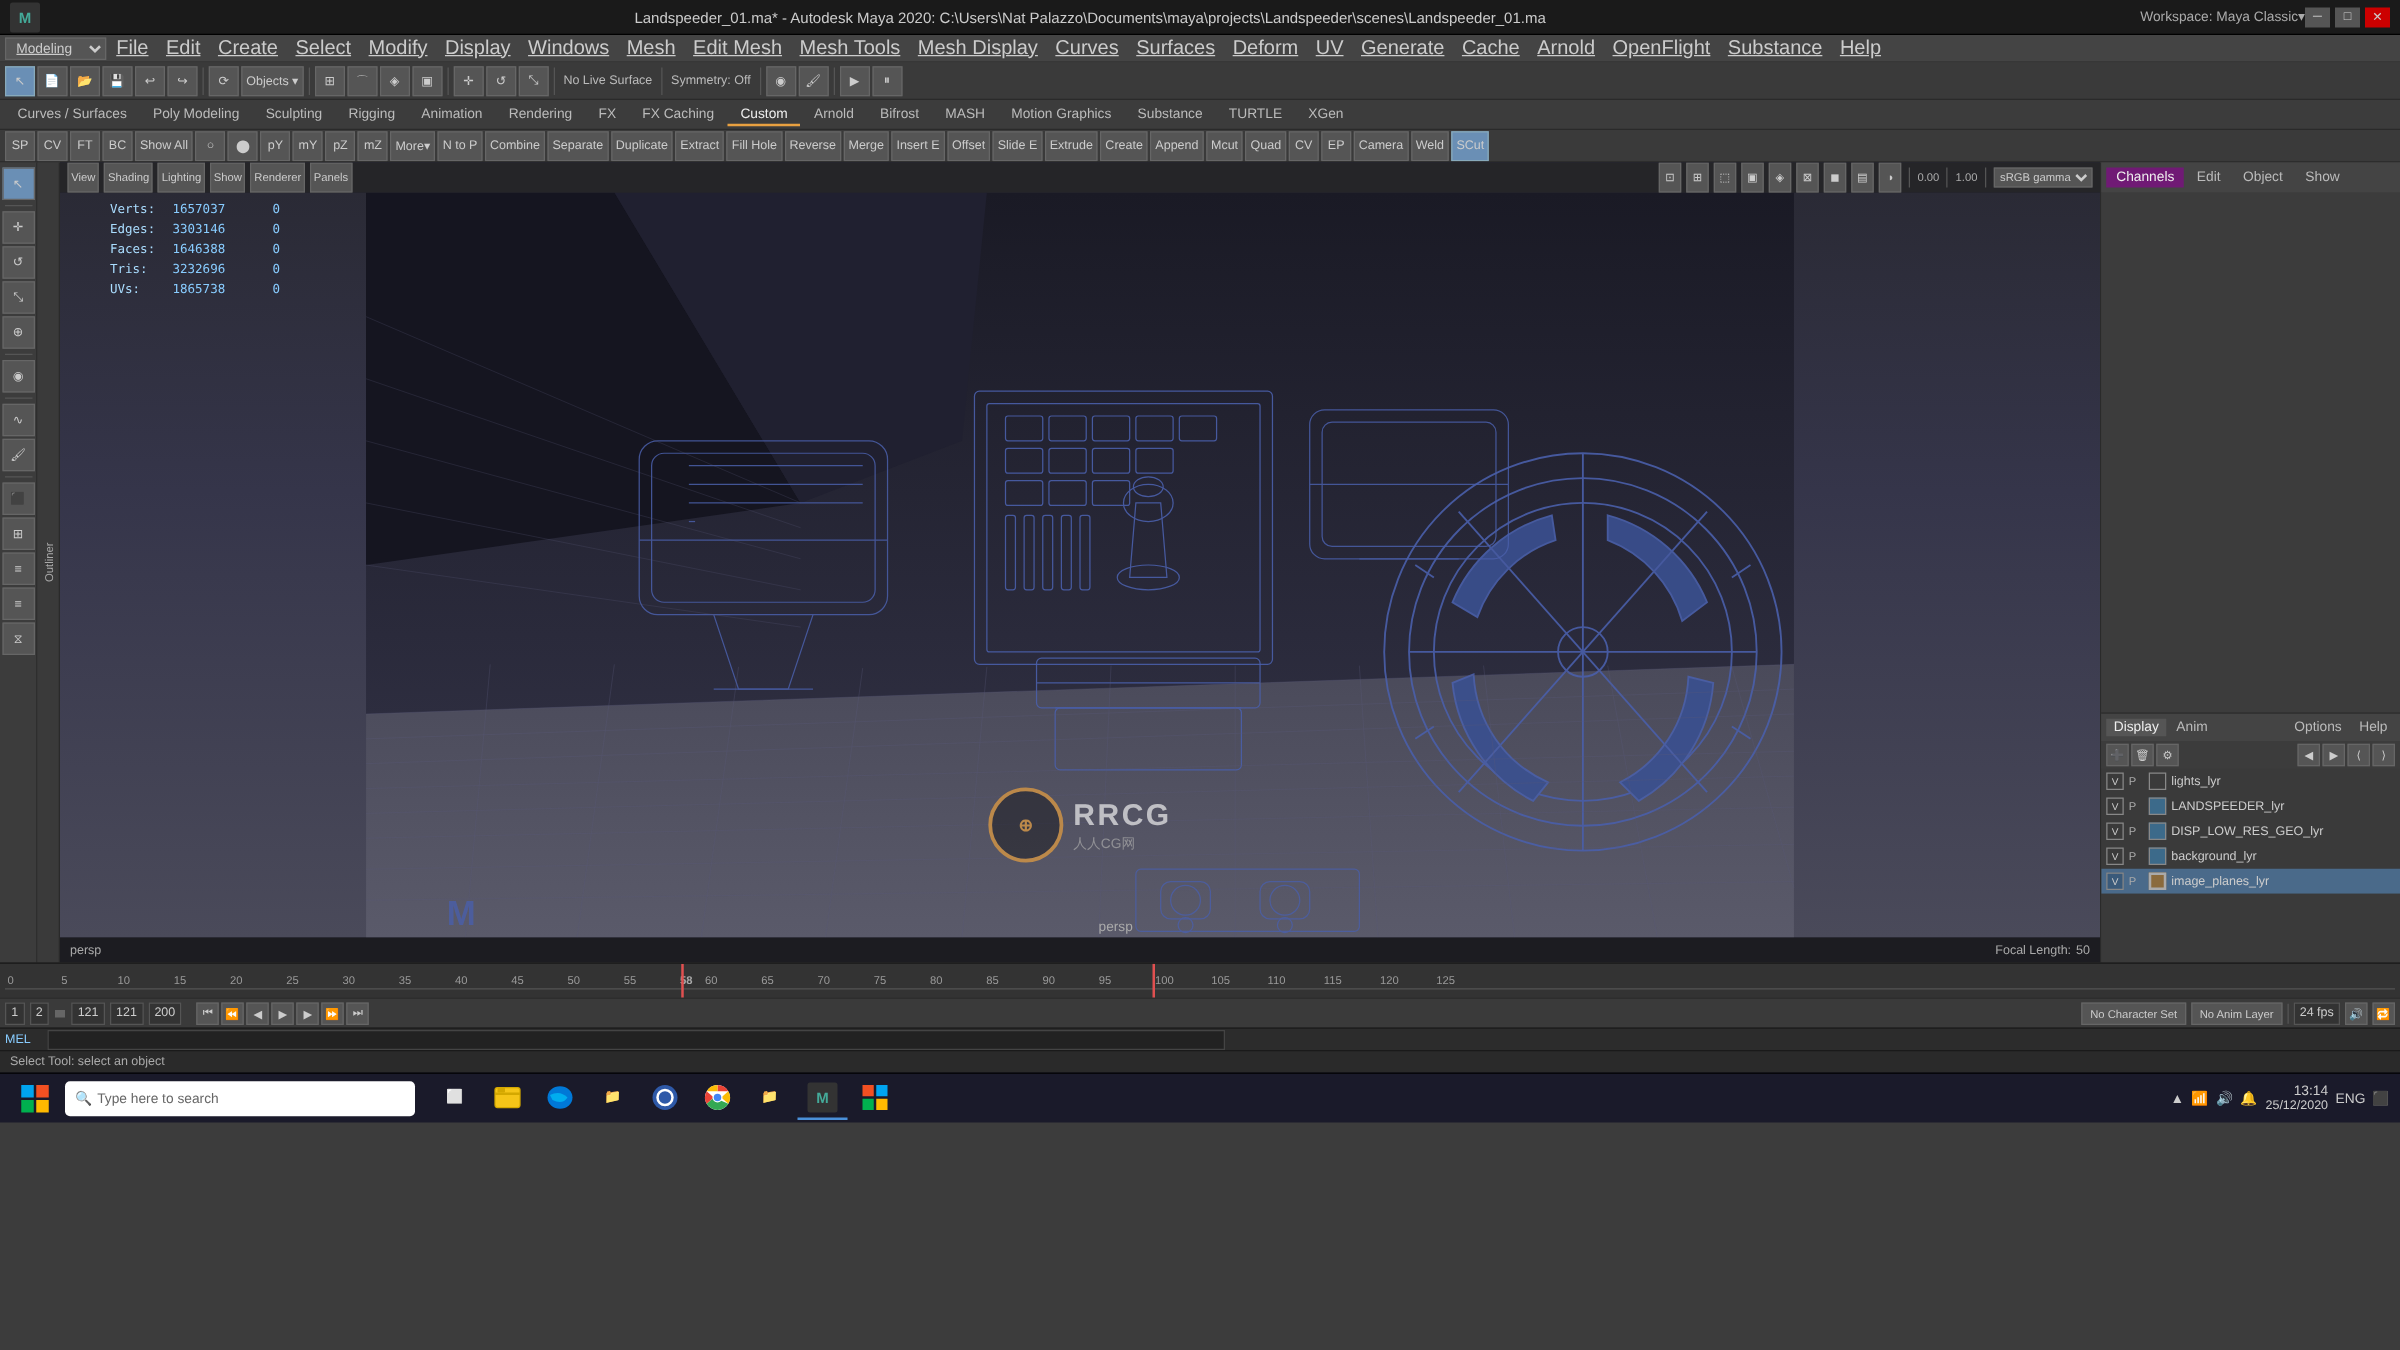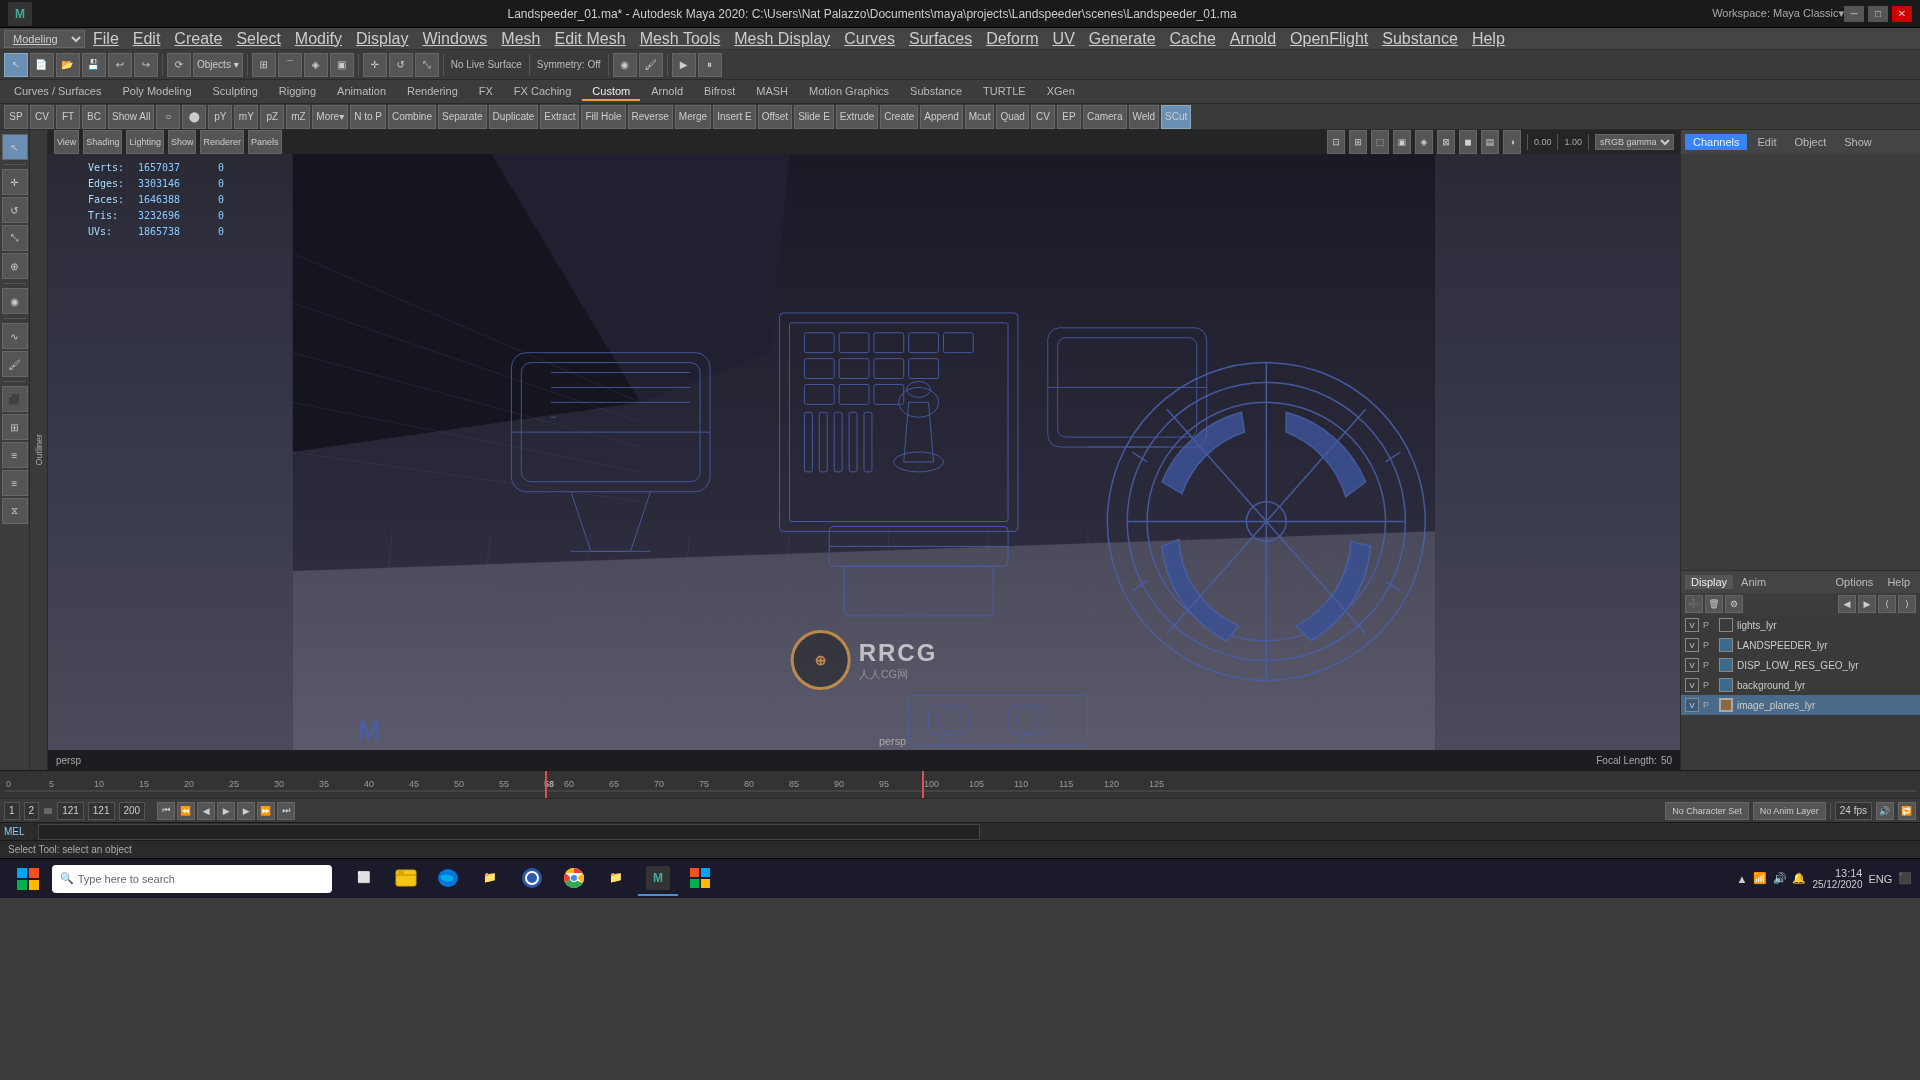--- a/index.html
+++ b/index.html
@@ -84,21 +84,21 @@
     #scene-svg { width: 100%; height: 100%; }
 
     
     #viewport-bottom { position: absolute; bottom: 0; left: 0; right: 0; height: 20px; background: rgba(30,30,30,0.7); display: flex; align-items: center; justify-content: space-between; padding: 0 8px; z-index: 10; }
     #viewport-bottom .vp-info { color: #aaa; font-size: 10px; }
 
     
     #right-panel { width: 240px; background: #3c3c3c; border-left: 1px solid #2a2a2a; display: flex; flex-direction: column; }
     #right-panel-tabs { height: 24px; display: flex; align-items: center; gap: 2px; padding: 0 4px; background: #444; }
     .rp-tab { padding: 2px 8px; color: #bbb; font-size: 11px; cursor: pointer; }
-    .rp-tab.active { color: #eee; background: #3b82f6; }
+    .rp-tab.active { color: #eee; background: #701a75; }
 
     #channel-box { flex: 1; background: #3c3c3c; padding: 4px; }
 
     
     #layer-editor { height: 200px; background: #3a3a3a; border-top: 1px solid #2a2a2a; }
     #layer-tabs { height: 22px; display: flex; align-items: center; gap: 2px; padding: 0 4px; background: #444; }
     .lt-tab { padding: 1px 6px; color: #bbb; font-size: 11px; cursor: pointer; }
     .lt-tab.active { color: #eee; background: #555; }
     .layer-controls { height: 22px; display: flex; align-items: center; gap: 2px; padding: 0 4px; background: #3c3c3c; }
     .lc-btn { height: 18px; min-width: 18px; background: #555; border: 1px solid #666; color: #ccc; font-size: 9px; cursor: pointer; display: flex; align-items: center; justify-content: center; }

